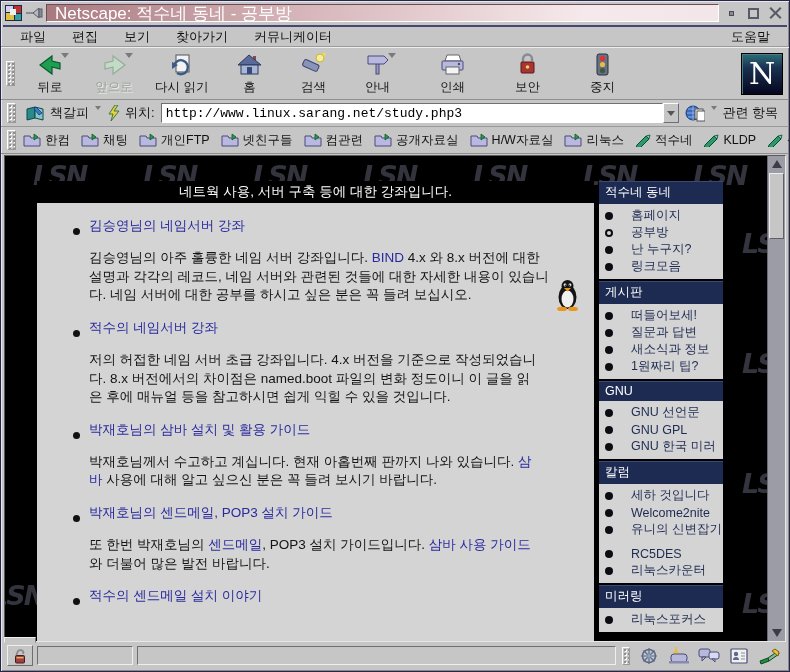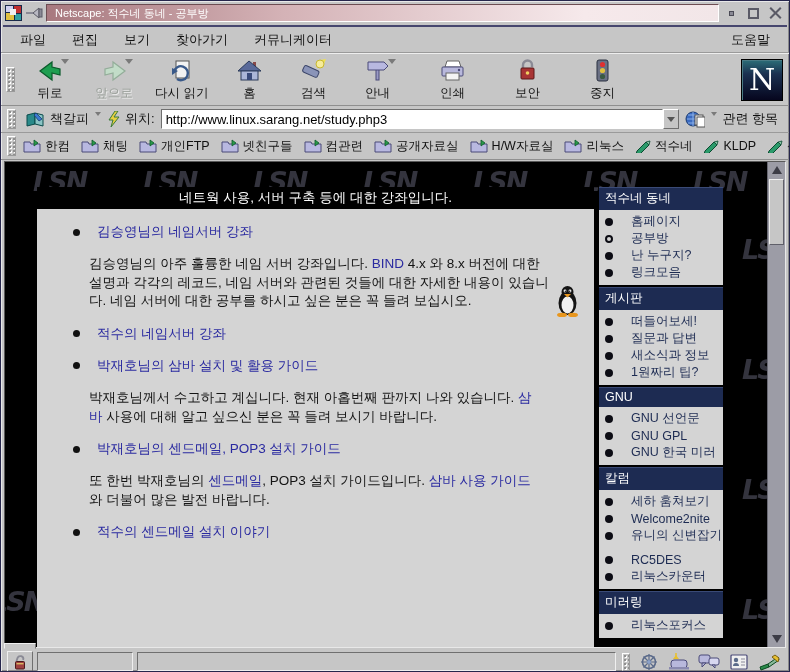--- a/index.html
+++ b/index.html
@@ -18,30 +18,30 @@
 
   
   .titlebar{height:24px;margin:2px 2px 0 2px;display:flex;align-items:center;gap:3px;
     border-bottom:2px solid #46466e;padding:0 2px 2px 2px;}
   .app-icon{width:17px;height:16px;flex:none;}
   .pin-icon{width:18px;height:14px;flex:none;}
   .title-plate{flex:1;height:18px;display:flex;align-items:center;padding:0 8px;
     background:linear-gradient(to right,var(--titlebar-left) 0%,#d4b2b6 35%,var(--titlebar-right) 80%,#f2e6e8 100%);
     border-top:1px solid #6d4d52;border-left:1px solid #6d4d52;
     border-bottom:1px solid #fff;border-right:1px solid #fff;
-    color:#fff;font-size:11px;white-space:nowrap;overflow:hidden;}
+    color:#fff;font-size:17px;white-space:nowrap;overflow:hidden;}
   .win-btn{width:19px;height:17px;flex:none;display:flex;align-items:center;justify-content:center;cursor:default;}
   .glyph-min{width:5px;height:5px;border:1px solid #4a4a55;background:#8a8a95;}
   .glyph-max{width:11px;height:11px;border:2px solid #5a5a66;}
   .glyph-close{position:relative;width:13px;height:13px;}
   .glyph-close::before,.glyph-close::after{content:"";position:absolute;left:-1px;top:5px;width:15px;height:2px;background:#5a5a66;}
   .glyph-close::before{transform:rotate(45deg);} .glyph-close::after{transform:rotate(-45deg);}
 
   
-  .menubar{height:26px;display:flex;align-items:center;padding:0 6px;border-bottom:1px solid #9a9a9a;}
+  .menubar{height:20px;display:flex;align-items:center;padding:0 6px;border-bottom:1px solid #9a9a9a;}
   .menu-item{padding:2px 13px;cursor:default;}
   .menu-spacer{flex:1;}
 
   
   .grip{width:9px;align-self:stretch;margin:2px 3px 2px 1px;flex:none;
     border:1px solid #9a9a9a;border-left-color:#fff;border-top-color:#fff;
     background-image:radial-gradient(#8f8f8f 28%,transparent 30%),radial-gradient(#ffffff 28%,transparent 30%);
     background-size:4px 4px;background-position:0 0,1px 1px;}
 
   
@@ -59,21 +59,21 @@
     background:linear-gradient(#2c6e78 0%,#1a3050 35%,#06061e 100%);
     border:1px solid #000;box-shadow:inset 1px 1px 0 #4a7a84;
     color:#fff;font-family:"DejaVu Serif","Liberation Serif",serif;font-size:30px;cursor:pointer;}
 
   
   .addressbar{height:27px;display:flex;align-items:center;padding:1px 5px;border-bottom:1px solid #9a9a9a;}
   .abtn{display:flex;align-items:center;gap:5px;padding:2px 6px;cursor:pointer;position:relative;white-space:nowrap;}
   .abtn .tick{width:0;height:0;border-left:3px solid transparent;border-right:3px solid transparent;border-top:4px solid #7a7a7a;margin-left:1px;align-self:flex-start;margin-top:2px;}
   .loc-label{margin:0 6px 0 4px;white-space:nowrap;}
   .url-input{flex:1;height:20px;border:1px solid;border-color:#6f6f6f #fff #fff #6f6f6f;
-    background:#fff;padding:0 4px;font-family:Liberation Sans, sans-serif;font-size:13px;color:#000;}
+    background:#fff;padding:0 4px;font-family:Liberation Mono, monospace;font-size:13px;color:#000;}
   .url-drop{width:16px;height:20px;border:1px solid;border-color:#fff #6f6f6f #6f6f6f #fff;background:var(--chrome);
     display:flex;align-items:center;justify-content:center;cursor:pointer;}
   .url-drop i{width:0;height:0;border-left:4px solid transparent;border-right:4px solid transparent;border-top:5px solid #555;}
 
   
   .bookmarkbar{height:27px;display:flex;align-items:center;padding:1px 5px;border-bottom:1px solid #8f8f8f;overflow:hidden;}
   .bm-item{display:flex;align-items:center;gap:4px;padding:2px 4px;margin-right:3px;cursor:pointer;white-space:nowrap;font-size:12.5px;}
   .bm-item svg{flex:none;}
 
   
@@ -81,21 +81,21 @@
     border:1px solid;border-color:#5a5a5a #e8e8e8 #e8e8e8 #5a5a5a;overflow:hidden;display:flex;}
   .page{position:relative;flex:1;overflow:hidden;}
   .wm{position:absolute;font-family:"DejaVu Sans","Liberation Sans",sans-serif;font-weight:bold;font-style:italic;
     font-size:27px;letter-spacing:-2px;color:var(--watermark);user-select:none;}
 
   
   .content-box{position:absolute;left:32px;top:25px;width:557px;height:470px;background:var(--content-bg);}
   .content-header{height:22px;background:#000;color:#fff;display:flex;align-items:center;justify-content:center;
     font-size:13.5px;}
   .sec{margin-top:14px;}
-  .sec-title{display:flex;align-items:center;margin:14px 20px 0 36px;gap:8px;}
+  .sec-title{display:flex;align-items:flex-end;margin:14px 20px 0 36px;}
   .sec-title .dot{width:7px;height:7px;border-radius:50%;background:#111;margin-right:9px;flex:none;}
   .sec-title a{color:var(--link);text-decoration:none;font-size:13.5px;cursor:pointer;}
   .para{margin:14px 56px 14px 52px;font-size:13.5px;line-height:1.38;color:#141414;}
   .para.with-tux{margin-right:40px;}
   .inline-link{color:var(--link);text-decoration:none;cursor:pointer;}
   .tux{position:absolute;top:98px;right:14px;width:25px;height:32px;}
 
   
   .side-nav{position:absolute;left:594px;top:25px;width:124px;}
   .side-header{background:var(--sidebar-header-bg);color:#fff;font-size:12.5px;padding:2px 6px 3px 6px;
@@ -405,20 +405,21 @@
             <a>김승영님의 네임서버 강좌</a>
           </div>
           <p class="para with-tux"><span>김승영님의 아주 훌륭한 네임 서버 강좌입니다. </span><a class="inline-link">BIND</a><span> 4.x 와 8.x 버전에 대한 설명과 각각의 레코드, 네임 서버와 관련된 것들에 대한 자세한 내용이 있습니다. 네임 서버에 대한 공부를 하시고 싶은 분은 꼭 들려 보십시오.</span></p>
         </div>
 
         <div class="sec">
           <div class="sec-title">
             <span class="dot"></span>
             <a>적수의 네임서버 강좌</a>
           </div>
+          <p class="para"><span>저의 허접한 네임 서버 초급 강좌입니다. 4.x 버전을 기준으로 작성되었습니다. 8.x 버전에서의 차이점은 named.boot 파일의 변화 정도이니 이 글을 읽은 후에 매뉴얼 등을 참고하시면 쉽게 익힐 수 있을 것입니다.</span></p>
         </div>
 
         <div class="sec">
           <div class="sec-title">
             <span class="dot"></span>
             <a>박재호님의 삼바 설치 및 활용 가이드</a>
           </div>
           <p class="para"><span>박재호님께서 수고하고 계십니다. 현재 아홉번째 판까지 나와 있습니다. </span><a class="inline-link">삼바</a><span> 사용에 대해 알고 싶으신 분은 꼭 들려 보시기 바랍니다.</span></p>
         </div>
 
@@ -506,21 +507,21 @@
           <div class="side-item">
               <span class="bullet filled"></span>
               <a>GNU 한국 미러</a>
             </div>
         </div>
 
         <div class="side-header"><span>칼럼</span></div>
         <div class="side-items">
           <div class="side-item">
               <span class="bullet filled"></span>
-              <a>세하 훔쳐보기</a>
+              <a>세하 것입니다</a>
             </div>
           <div class="side-item">
               <span class="bullet filled"></span>
               <a>Welcome2nite</a>
             </div>
           <div class="side-item">
               <span class="bullet filled"></span>
               <a>유니의 신변잡기</a>
             </div>
         </div>

